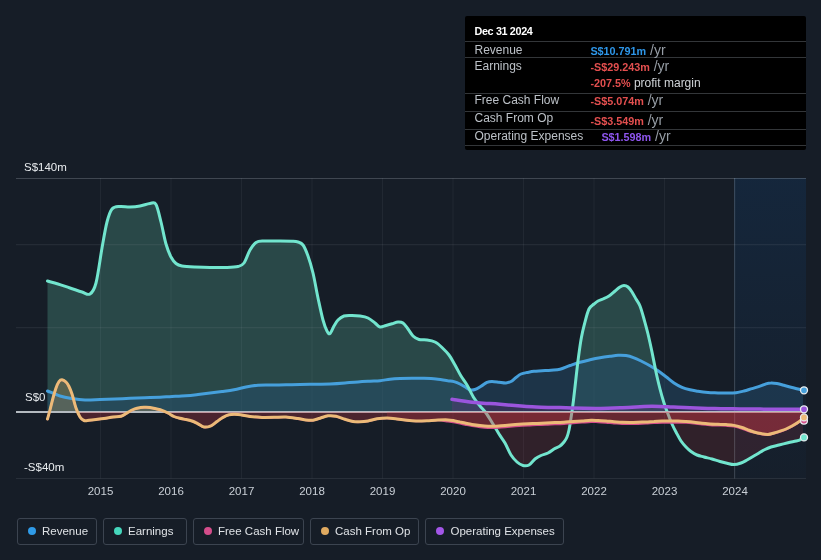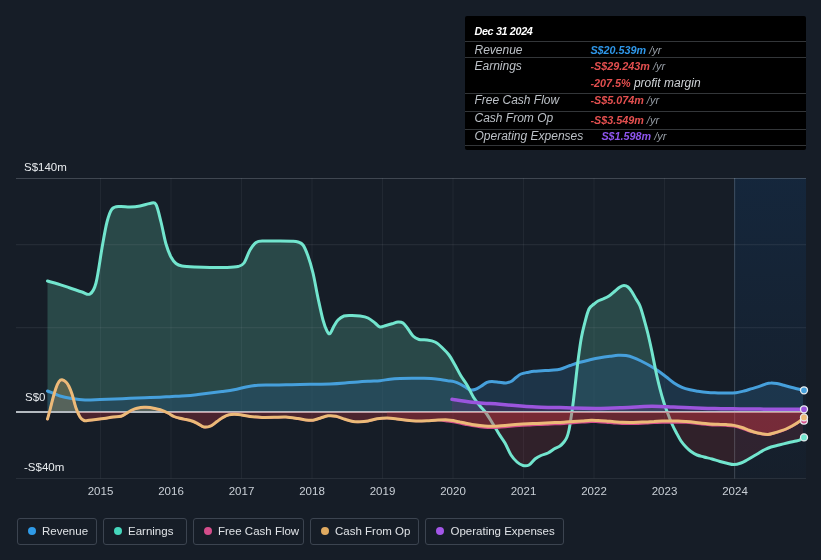--- a/index.html
+++ b/index.html
@@ -3,26 +3,26 @@
 <style>
 * { margin:0; padding:0; box-sizing:border-box; }
 html,body { width:821px; height:560px; background:#161d27; overflow:hidden;
   font-family:"Liberation Sans", sans-serif; }
 #wrap { position:relative; width:821px; height:560px; }
 svg { position:absolute; left:0; top:0; }
 .yl { font:11.5px "Liberation Sans",sans-serif; fill:#e9ecef; }
 .xl { font:11.5px "Liberation Sans",sans-serif; fill:#c9cfd6; }
 #tooltip { position:absolute; left:465px; top:16px; width:341px; height:134px;
   background:#000; border-radius:2px; font-size:12px; color:#bcc1c7; }
-.tline { position:absolute; height:16px; line-height:16px; white-space:nowrap;font-style:italic; }
+.tline { position:absolute; height:16px; line-height:16px; white-space:nowrap; }
 .sep { position:absolute; left:0; width:341px; height:0; border-top:1px solid #333639; }
 .ttl { font-weight:bold; font-size:11.5px; color:#fff; letter-spacing:-0.35px; }
 .tline b { font-weight:bold; font-size:10.8px; }
 .cblue { color:#2e96e8; } .cred { color:#e34f4f; } .cpurp { color:#8e55ee;margin-left:11px; }
-.cwhite { color:#cfd3d7; } .yr { color:#969da5; font-size:11px; }
+.cwhite { color:#cfd3d7; } .yr { color:#969da5; font-size:14px; }
 #legend { position:absolute; left:16.5px; top:517.5px; display:flex; gap:6px; }
 .lbtn { display:flex; align-items:center; height:27px; padding:0 0 0 10px;
   border:1px solid #3c4450; border-radius:3px; color:#dfe2e6; font-size:11.5px; }
 .dot { width:8px; height:8px; border-radius:50%; margin-right:6.5px; flex:none; }
 </style></head>
 <body>
 <div id="wrap">
 <svg width="821" height="560" viewBox="0 0 821 560">
 <defs>
 <linearGradient id="band" x1="0" y1="0" x2="0" y2="1">
@@ -94,21 +94,21 @@
 </svg>
 <div id="tooltip">
 <div class="sep" style="top:24.7px"></div>
       <div class="sep" style="top:41.4px"></div>
       <div class="sep" style="top:76.6px"></div>
       <div class="sep" style="top:95.0px"></div>
       <div class="sep" style="top:112.6px"></div>
       <div class="sep" style="top:129.4px"></div>
 <div class="tline " style="top:6.9px;left:9.5px"><b class="ttl">Dec 31 2024</b></div>
 <div class="tline " style="top:25.6px;left:9.5px">Revenue</div>
-<div class="tline " style="top:25.6px;left:125.4px"><b class="cblue">S$20.539m</b><span class="yr"> /yr</span></div>
+<div class="tline " style="top:25.6px;left:125.4px"><b class="cblue">S$10.791m</b><span class="yr"> /yr</span></div>
 <div class="tline " style="top:42.2px;left:9.5px">Earnings</div>
 <div class="tline " style="top:42.2px;left:125.4px"><b class="cred">-S$29.243m</b><span class="yr"> /yr</span></div>
 <div class="tline " style="top:58.6px;left:125.4px"><b class="cred">-207.5%</b><span class="cwhite"> profit margin</span></div>
 <div class="tline " style="top:76.2px;left:9.5px">Free Cash Flow</div>
 <div class="tline " style="top:76.2px;left:125.4px"><b class="cred">-S$5.074m</b><span class="yr"> /yr</span></div>
 <div class="tline " style="top:94.1px;left:9.5px">Cash From Op</div>
 <div class="tline " style="top:96px;left:125.4px"><b class="cred">-S$3.549m</b><span class="yr"> /yr</span></div>
 <div class="tline " style="top:111.7px;left:9.5px">Operating Expenses</div>
 <div class="tline " style="top:111.7px;left:125.4px"><b class="cpurp">S$1.598m</b><span class="yr"> /yr</span></div>
 </div>

